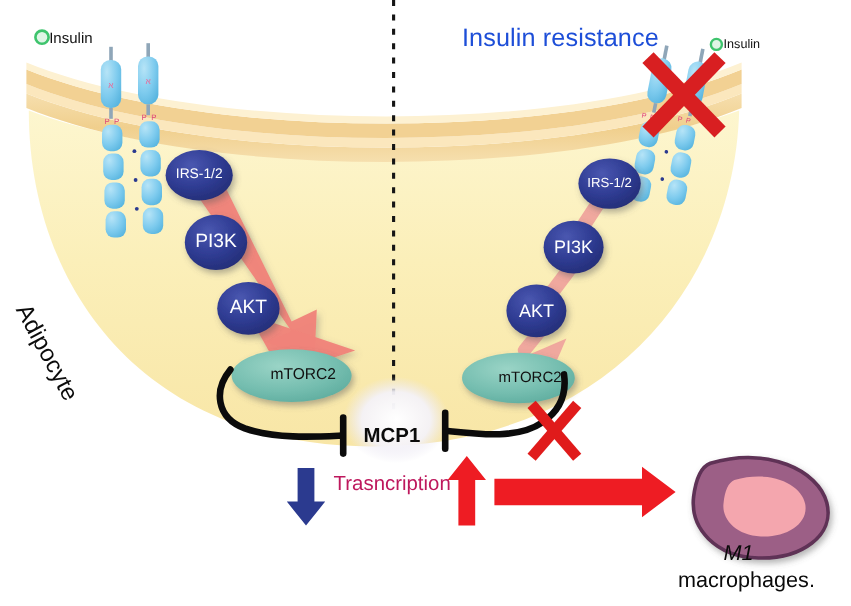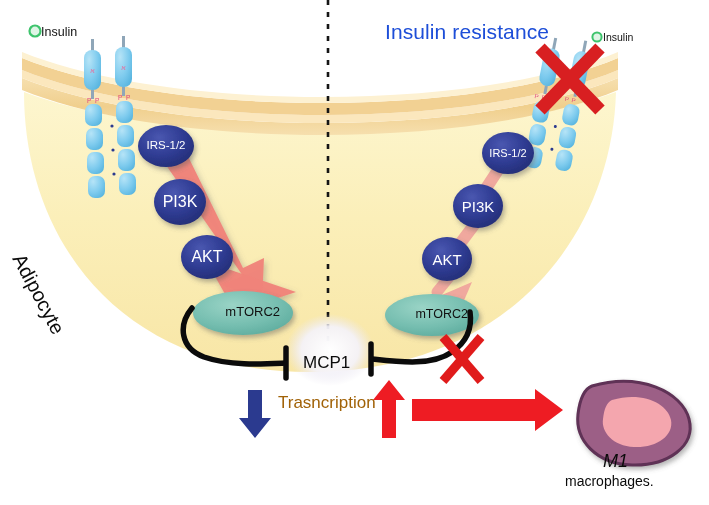--- a/index.html
+++ b/index.html
@@ -9,24 +9,24 @@
   svg.layer{position:absolute;left:0;top:0;width:709px;height:505px;}
 
   .txt{position:absolute;white-space:nowrap;}
 
   #title{left:385px;top:20px;font-size:21px;color:#1d4ed8;font-weight:400;
          letter-spacing:.1px;}
   #insulin-label-left{left:41px;top:25px;font-size:12.5px;color:#111;}
   #insulin-label-right{left:603px;top:31px;font-size:10.5px;color:#111;}
   #adipocyte-label{left:28px;top:250px;font-size:20px;color:#0b0b0b;
         transform-origin:left top;transform:rotate(62deg);}
-  #mcp1-label{left:303px;top:353px;font-size:17px;font-weight:normal;color:#0b0b0b;}
-  #transcription-label{left:278px;top:393px;font-size:17px;color:#a16207;}
+  #mcp1-label{left:303px;top:353px;font-size:17px;font-weight:bold;color:#0b0b0b;}
+  #transcription-label{left:278px;top:393px;font-size:17px;color:#be185d;}
   #m1-line1{left:603px;top:451px;font-size:18px;color:#0b0b0b;font-style:italic;}
-  #m1-line2{left:565px;top:473px;font-size:14px;color:#0b0b0b;}
+  #m1-line2{left:565px;top:473px;font-size:18px;color:#0b0b0b;}
 
   .node-label{position:absolute;color:#ffffff;white-space:nowrap;
               text-align:center;pointer-events:none;}
   .mt-label{position:absolute;color:#111;white-space:nowrap;text-align:right;}
 </style>
 </head>
 <body>
 
 <div id="stage">
 

